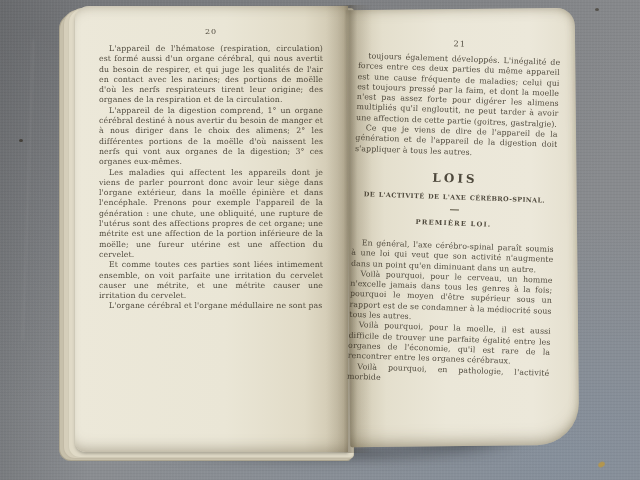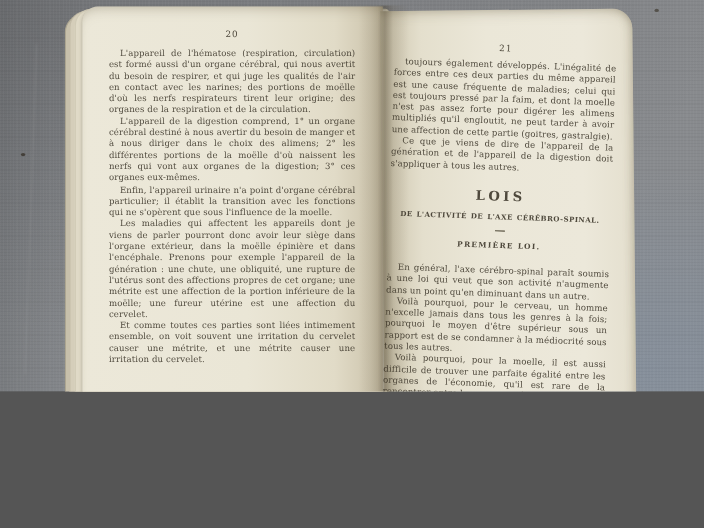--- a/index.html
+++ b/index.html
@@ -1,17 +1,17 @@
 <!DOCTYPE html>
 <html><head>
 <meta charset="utf-8">
 <style>
   html,body{margin:0;padding:0;background:#555;}
   .scene{
-    position:relative;width:640px;height:356px;overflow:hidden;
+    position:relative;width:640px;height:480px;overflow:hidden;
     font-family:"DejaVu Serif","Liberation Serif",serif;
   }
   
   .fabric{
     position:absolute;inset:0;z-index:0;
     background:
       radial-gradient(130% 95% at 88% 95%, rgba(128,148,172,.38), rgba(128,148,172,0) 55%),
       radial-gradient(160% 130% at 6% 6%, rgba(66,67,70,.28), rgba(66,67,70,0) 60%),
       linear-gradient(to right, rgba(58,60,62,.22), rgba(58,60,62,0) 14%),
       linear-gradient(#87898c,#8a8d91);
@@ -94,23 +94,23 @@
   <div class="page-edge e2"></div>
   <div class="page-edge e1"></div>
 
   <div class="page left"></div>
   <div class="page right"></div>
 
   <div class="print left-text">
     <div class="pagenum">20</div>
     <p>L'appareil de l'hématose (respiration, circulation) est formé aussi d'un organe cérébral, qui nous avertit du besoin de respirer, et qui juge les qualités de l'air en contact avec les narines; des portions de moëlle d'où les nerfs respirateurs tirent leur origine; des organes de la respiration et de la circulation.</p>
     <p>L'appareil de la digestion comprend, 1° un organe cérébral destiné à nous avertir du besoin de manger et à nous diriger dans le choix des alimens; 2° les différentes portions de la moëlle d'où naissent les nerfs qui vont aux organes de la digestion; 3° ces organes eux-mêmes.</p>
-    <p>Enfin, l'appareil urinaire n'a point d'organe cérébral particulier; il établit la transition avec les fonctions qui ne s'opèrent que sous l'influence de la moelle.</p>
     <p>Les maladies qui affectent les appareils dont je viens de parler pourront donc avoir leur siège dans l'organe extérieur, dans la moëlle épinière et dans l'encéphale. Prenons pour exemple l'appareil de la génération : une chute, une obliquité, une rupture de l'utérus sont des affections propres de cet organe; une métrite est une affection de la portion inférieure de la moëlle; une fureur utérine est une affection du cervelet.</p>
-    <p>Et comme toutes ces parties sont liées intimement ensemble, on voit souvent une irritation du cervelet causer une métrite, et une métrite causer une irritation du cervelet.</p>
+    <p>Et comme toutes ces parties sont liées intimement ensemble, on voit parfaite une irritation du cervelet causer une métrite, et une métrite causer une irritation du cervelet.</p>
+    <p>L'organe cérébral et l'organe médullaire ne sont pas</p>
   </div>
 
   <div class="print right-text">
     <div class="pagenum">21</div>
     <p>toujours également développés. L'inégalité de forces entre ces deux parties du même appareil est une cause fréquente de maladies; celui qui est toujours pressé par la faim, et dont la moelle n'est pas assez forte pour digérer les alimens multipliés qu'il engloutit, ne peut tarder à avoir une affection de cette partie (goitres, gastralgie).</p>
     <p>Ce que je viens de dire de l'appareil de la génération et de l'appareil de la digestion doit s'appliquer à tous les autres.</p>
     <h2 class="lois">LOIS</h2>
     <div class="subtitle">DE L'ACTIVITÉ DE L'AXE CÉRÉBRO-SPINAL.</div>
     <div class="dash"></div>
     <div class="law">PREMIÈRE LOI.</div>

